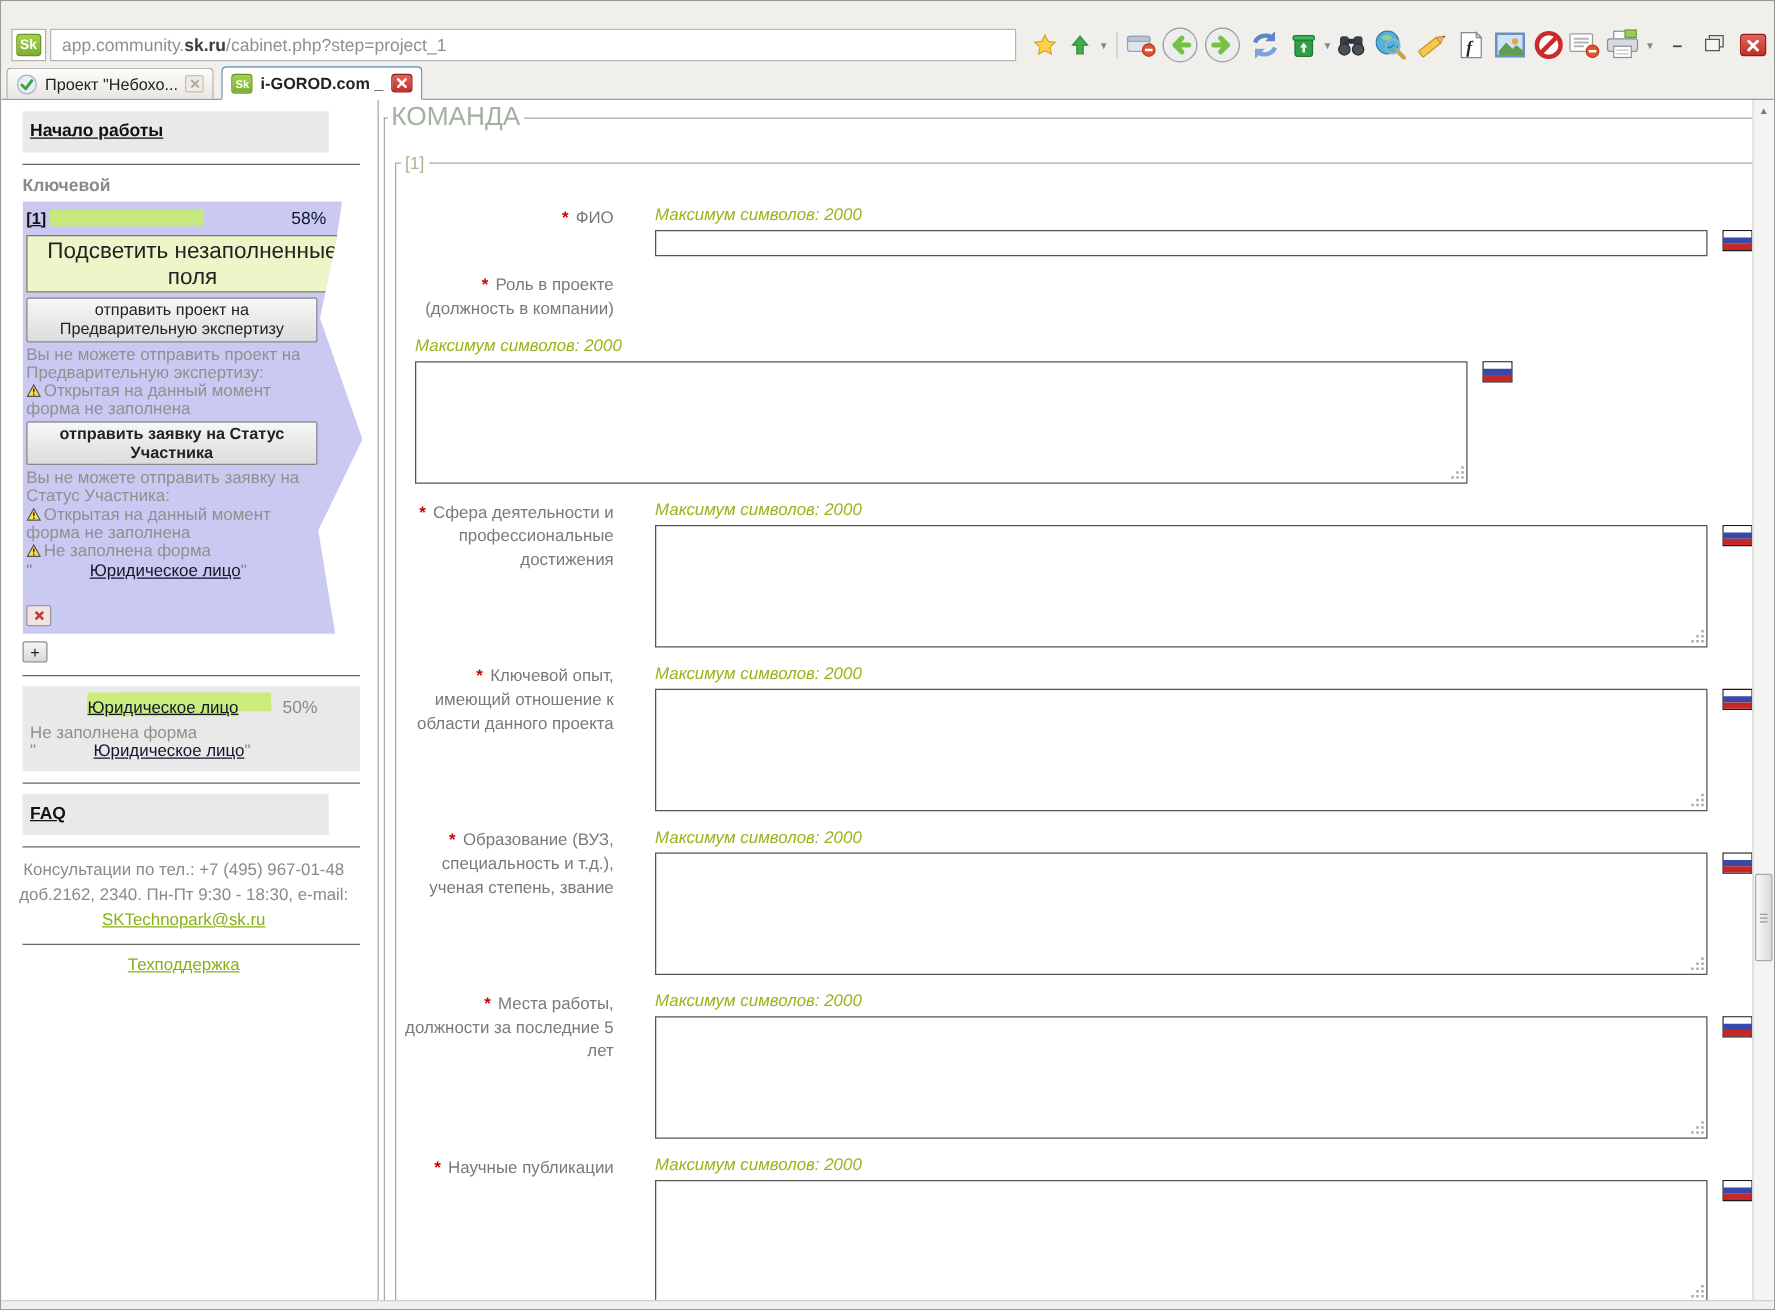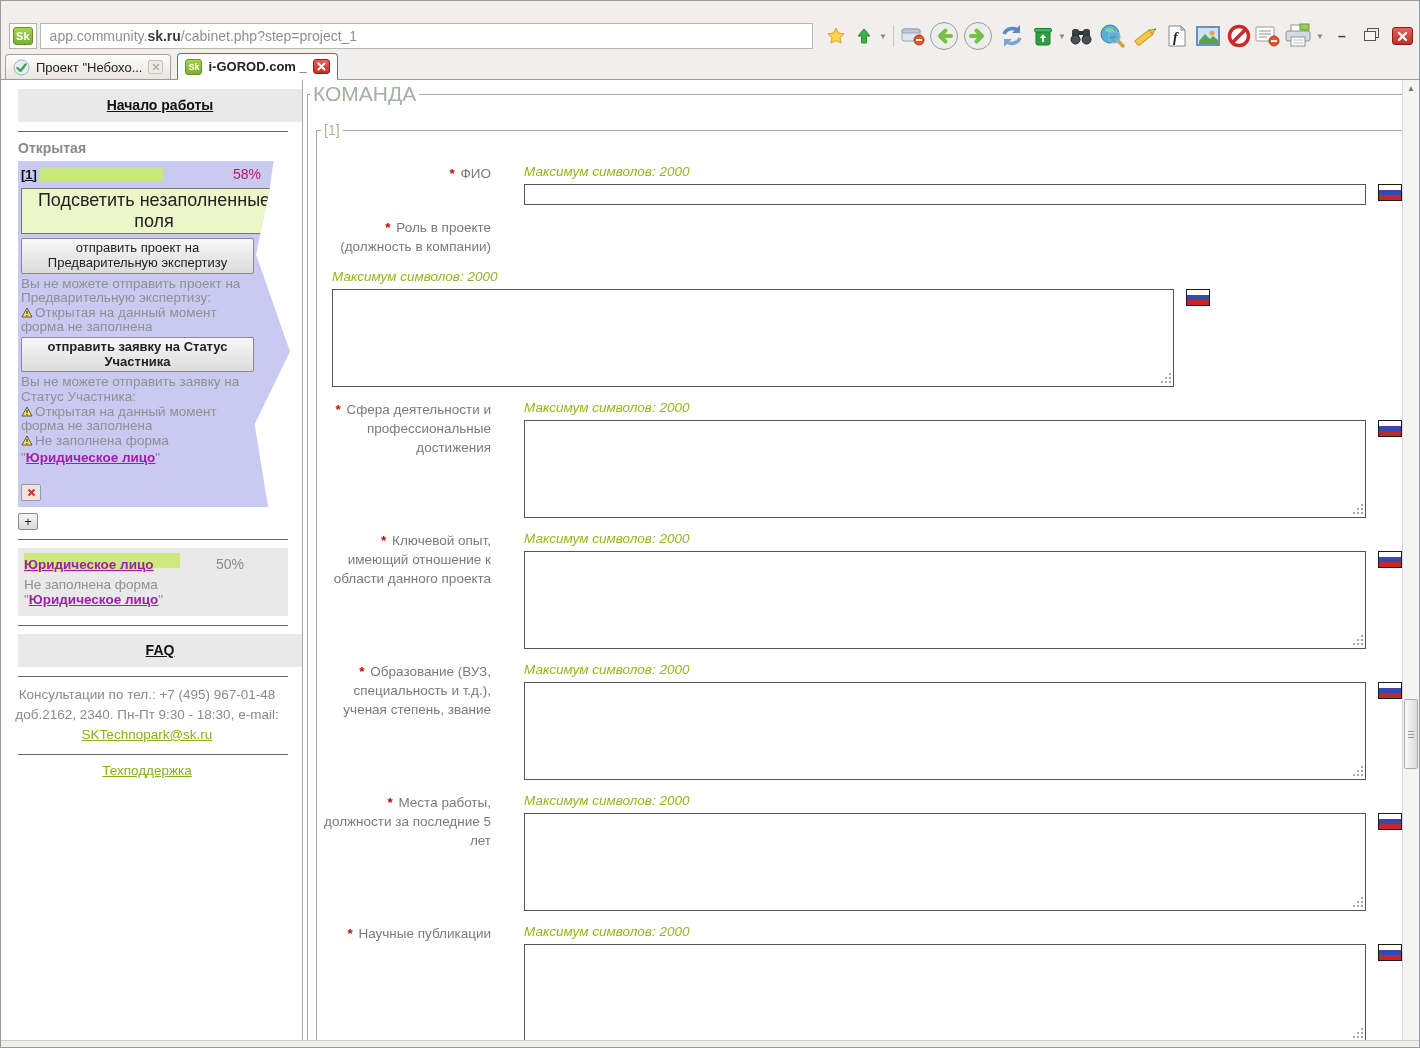--- a/index.html
+++ b/index.html
@@ -29,44 +29,44 @@
   .tab-close-inactive { width:15px; height:14px; border:1px solid #c4c0b8; border-radius:2px; background:#efece6; display:flex; align-items:center; justify-content:center; }
   .tab-close-active { width:17px; height:15px; background:linear-gradient(#e3645f,#c12e28); border:1px solid #8e1d18; border-radius:3px; display:flex; align-items:center; justify-content:center; }
 
   
   .content { display:flex; height:978px; background:#fff; }
   .sidebar { width:302px; border-right:1px solid #a8a8a8; padding-top:9px; flex:none; }
   .main { flex:1; overflow:hidden; padding-left:1px; }
   .vscroll { width:17px; flex:none; background:#f4f4f2; border-left:1px solid #d8d8d6; position:relative; }
 
   
-  .sb-panel { background:#e9e9e9; width:284px; margin-left:17px; padding:7px 6px 8px 6px;text-align:center; }
+  .sb-panel { background:#e9e9e9; width:245px; margin-left:17px; padding:7px 6px 8px 6px; }
   .sb-panel a { color:#111; font-weight:bold; font-size:14px; text-decoration:underline; }
   .sb-hr { border:none; border-top:1px solid #666; width:270px; margin:9px 0 8px 17px; }
   .sb-sec-label { color:#8a8a8a; font-weight:bold; font-size:14px; margin:4px 0 5px 17px; }
   .proj-panel { width:272px; margin-left:17px; background:#c9c9f1; padding:3px 3px 6px 3px;
     clip-path:polygon(0 0, 94% 0, 92.5% 8%, 87.5% 27%, 100% 55%, 87% 76%, 90.5% 93%, 92% 100%, 0 100%); }
   .proj-head { display:flex; align-items:center; padding:2px 0 4px 0; }
   .proj-num { color:#111; font-weight:bold; font-size:13px; text-decoration:underline; }
   .proj-bar { width:123px; height:13px; background:#c6e87d; margin-left:3px; }
-  .proj-pct { color:#be185d; font-size:14px; margin-left:auto; margin-right:26px; }
+  .proj-pct { color:#0f172a; font-size:14px; margin-left:auto; margin-right:26px; }
   .btn-highlight { display:block; background:#edf6c9; border:1px solid #787868; font-size:18px; color:#222; padding:1px 3px; margin:2px 0 4px 0; font-family:inherit; }
   .btn-gray { display:block; width:233px; background:linear-gradient(#f7f7f7,#dcdcdc); border:1px solid #8a8a8a; border-radius:2px; font-size:13px; color:#222; text-align:center; padding:2px 4px; margin:2px 0 3px 0; font-family:inherit; line-height:1.15; }
   .btn-gray.bold { font-weight:bold; }
   .sb-gray-txt { color:#909090; font-size:13.5px; line-height:1.05; width:240px; }
   .warn-row { color:#909090; font-size:13.5px; line-height:1.05; width:240px; margin-top:1px; }
   .warn-row svg { vertical-align:-1px; margin-right:2px; }
   .q { color:#8a8a8a; font-size:13.5px; }
-  .legal-link { color:#a21caf; font-weight:bold; font-size:13.5px; text-decoration:underline; }
+  .legal-link { color:#0f172a; font-weight:normal; font-size:13.5px; text-decoration:underline;margin-left:46px; }
   .btn-x { width:20px; height:17px; background:#f2e3e3; border:1px solid #999; border-radius:2px; display:flex; align-items:center; justify-content:center; margin-top:18px; }
   .btn-plus { width:20px; height:17px; background:linear-gradient(#f6f6f6,#d9d9d9); border:1px solid #8a8a8a; border-radius:2px; font-size:13px; line-height:13px; color:#222; margin:6px 0 0 17px; font-family:inherit; }
   .legal-panel { background:#e9e9e9; width:270px; margin-left:17px; padding:8px 6px 8px 6px; }
   .legal-head { display:flex; align-items:center; }
   .legal-title { background:#cdea7c; box-shadow:0 -4px 0 #cdea7c, 26px -4px 0 #cdea7c; }
-  .legal-pct { color:#8a8a8a; font-size:14px; margin-left:auto; margin-right:38px; }
+  .legal-pct { color:#8a8a8a; font-size:14px; margin-left:auto; margin-right:28px; }
   .legal-notice { color:#909090; font-size:13.5px; margin-top:6px; line-height:1.1; }
   .contact { width:280px; margin-left:6px; text-align:center; color:#8a8a8a; font-size:13.5px; line-height:20px; }
   .green-link { color:#87b117; text-decoration:underline; }
   .support { text-align:center; width:292px; margin-top:3px; font-size:13.5px; }
 
   
   fieldset.outer { margin:2px 6px 0 3px; border:1px solid #a8a8a8; border-bottom:none; height:975px; }
   fieldset.outer > legend { color:#a2b2a2; font-size:21px; padding:0 3px; margin-left:2px; }
   fieldset.inner { margin:16px 8px 0 8px; border:1px solid #a8a8a8; padding:26px 0 10px 2px; }
   fieldset.inner > legend { color:#a9b790; font-size:14px; padding:0 3px; margin-left:2px; }
@@ -256,21 +256,21 @@
   </div>
 </div>
 
 <div class="content">
 
   <div class="sidebar">
     <div class="sb-panel">
       <a href="#">Начало работы</a>
     </div>
     <hr class="sb-hr">
-    <div class="sb-sec-label">Открытая</div>
+    <div class="sb-sec-label">Ключевой</div>
 
     <div class="proj-panel">
       <div class="proj-head">
         <a href="#" class="proj-num">[1]</a>
         <span class="proj-bar"></span>
         <span class="proj-pct">58%</span>
       </div>
       <button class="btn-highlight">Подсветить незаполненные поля</button>
       <button class="btn-gray">отправить проект на Предварительную экспертизу</button>
       <div class="sb-gray-txt">Вы не можете отправить проект на Предварительную экспертизу:</div>

